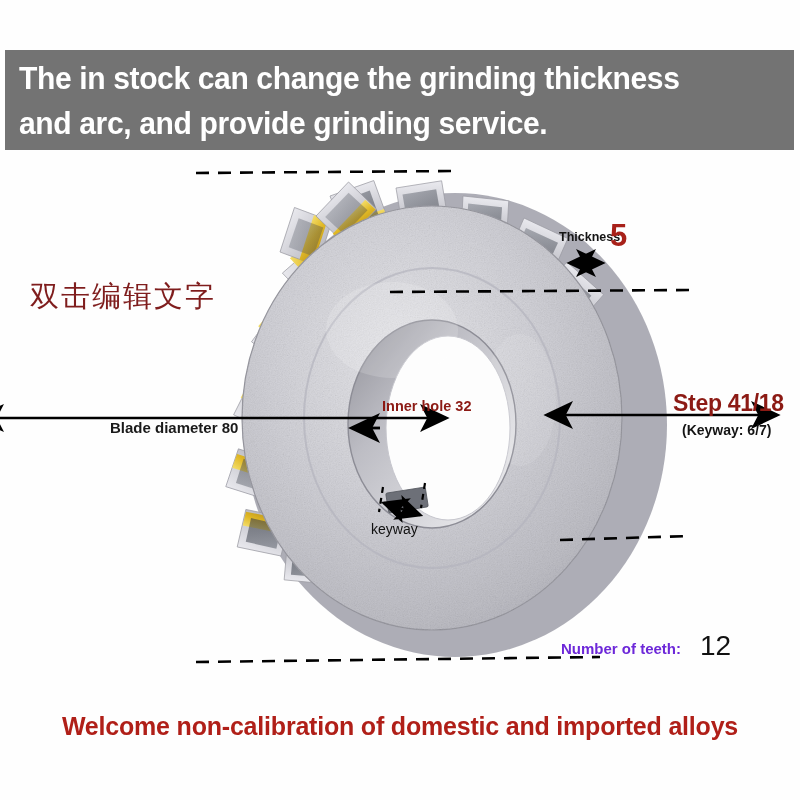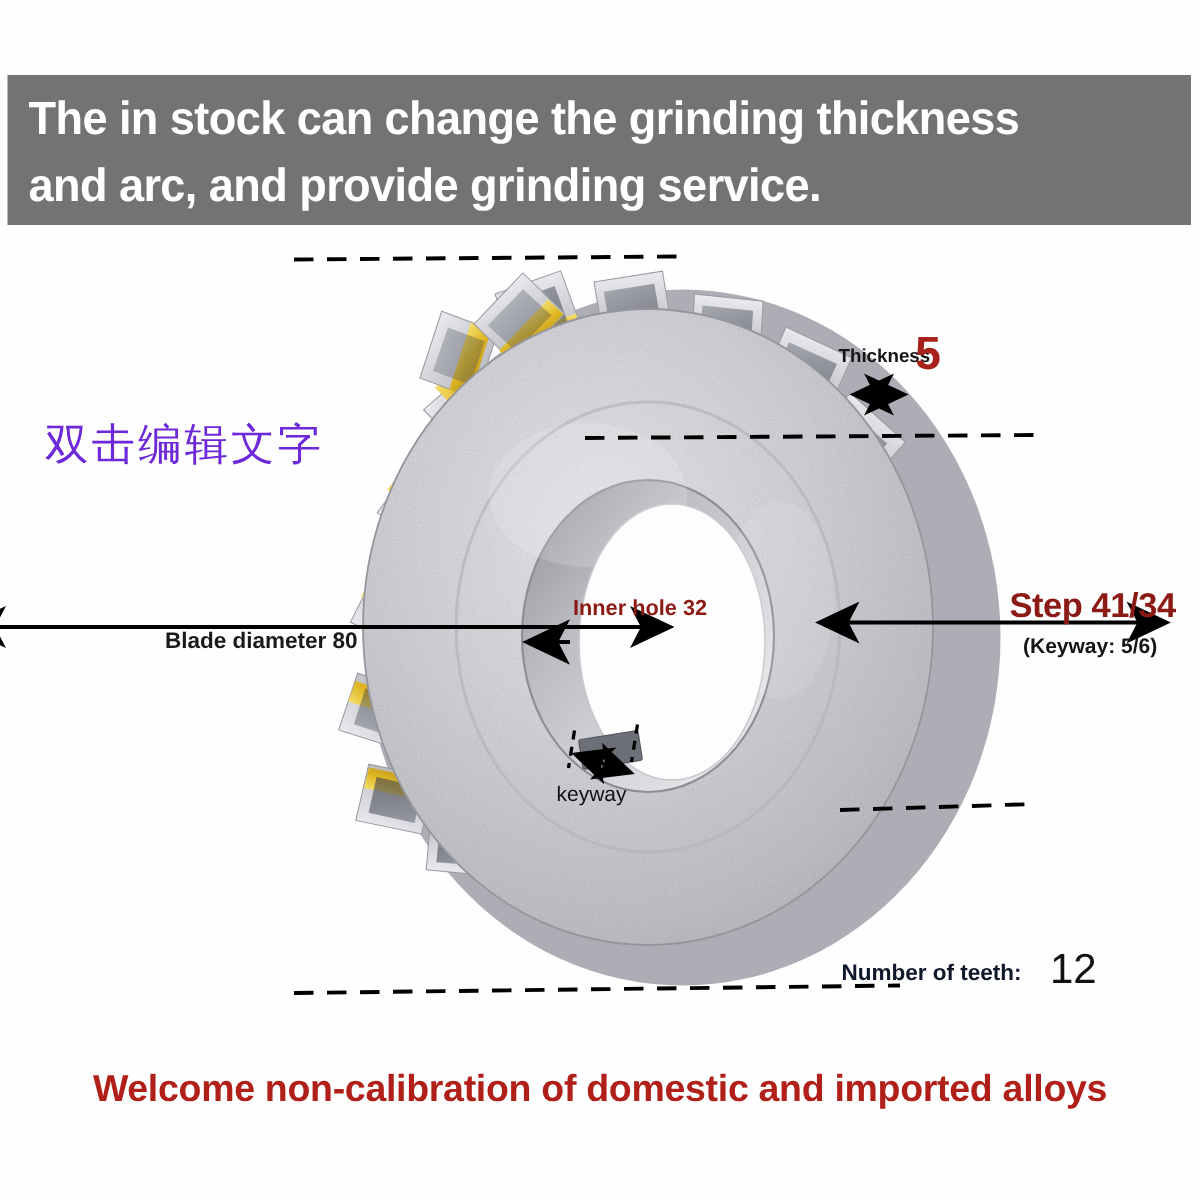--- a/index.html
+++ b/index.html
@@ -59,21 +59,21 @@
   
   .lbl {
     position: absolute;
     white-space: nowrap;
     font-family: "Liberation Sans", sans-serif;
   }
   #cn-placeholder {
     left: 30px;
     top: 277px;
     font-size: 29px;
-    color: #6d28d9;
+    color: #7f1d1d;
     letter-spacing: 2px;
   }
   #blade-dia-label {
     left: 110px;
     top: 419px;
     font-size: 15px;
     font-weight: bold;
     color: #1a1a1a;
   }
   #thickness-label {
@@ -117,21 +117,21 @@
     top: 521px;
     font-size: 14px;
     font-weight: normal;
     color: #111;
   }
   #teeth-label {
     left: 561px;
     top: 640px;
     font-size: 15px;
     font-weight: bold;
-    color: #0f172a;
+    color: #6d28d9;
   }
   #teeth-value {
     left: 700px;
     top: 630px;
     font-size: 28px;
     font-weight: normal;
     color: #111;
     text-align: center;
   }
 
@@ -358,22 +358,22 @@
     </g>
   </svg>
 
   <div class="lbl" id="cn-placeholder">双击编辑文字</div>
 
   <div class="lbl" id="blade-dia-label">Blade diameter 80</div>
 
   <div class="lbl" id="thickness-label">Thickness</div>
   <div class="lbl" id="thickness-value">5</div>
 
-  <div class="lbl" id="step-label">Step 41/34</div>
-  <div class="lbl" id="keyway-spec-label">(Keyway: 5/6)</div>
+  <div class="lbl" id="step-label">Step 41/18</div>
+  <div class="lbl" id="keyway-spec-label">(Keyway: 6/7)</div>
 
   <div class="lbl" id="inner-hole-label">Inner hole 32</div>
 
   <div class="lbl" id="keyway-label">keyway</div>
 
   <div class="lbl" id="teeth-label">Number of teeth:</div>
   <div class="lbl" id="teeth-value">12</div>
 
   <div id="footer-text">Welcome non-calibration of domestic and imported alloys</div>
 

